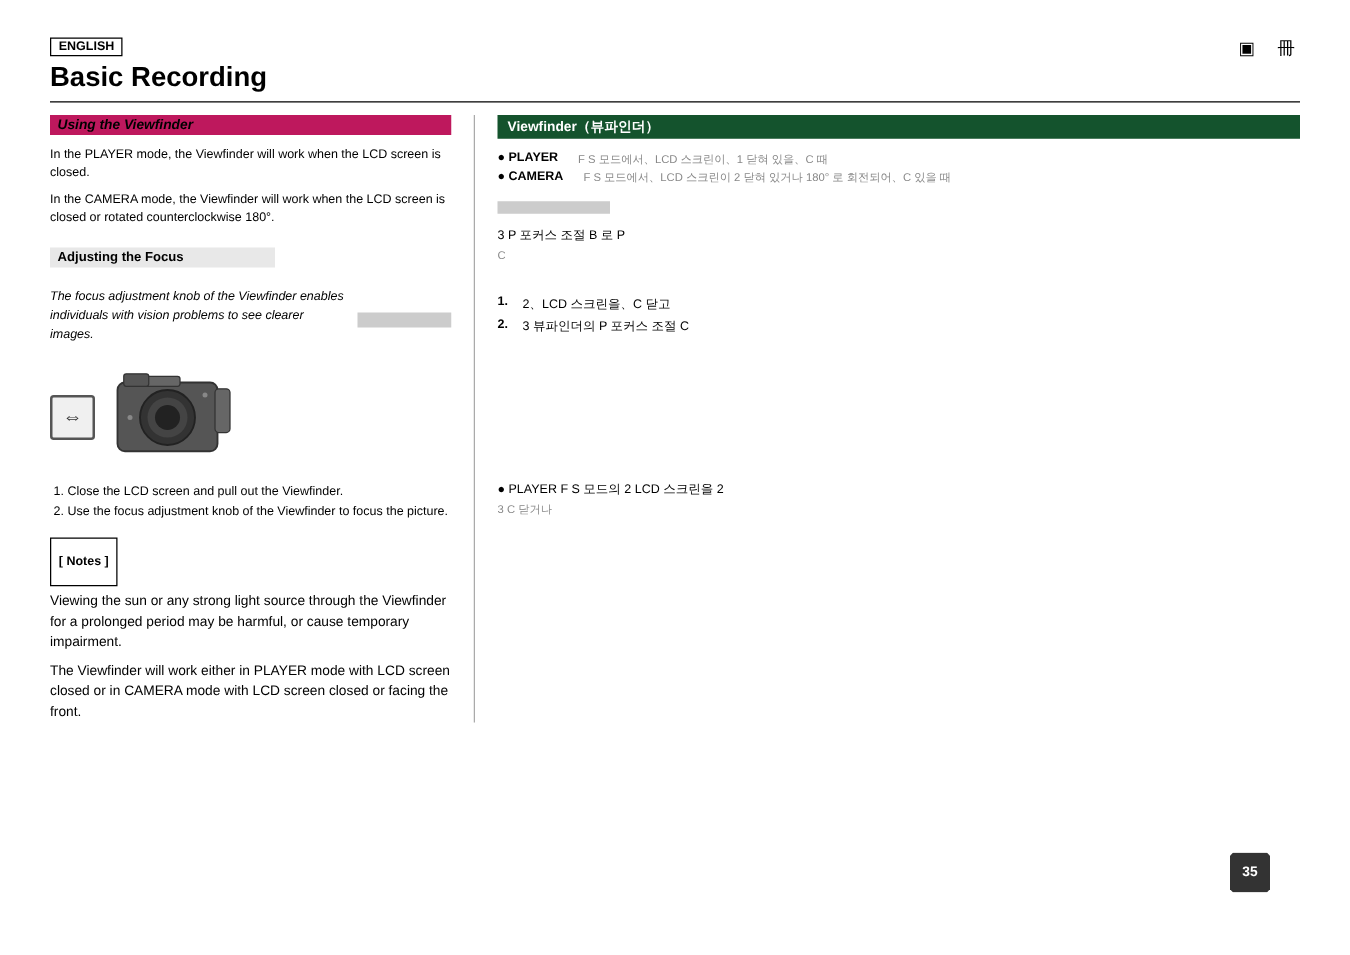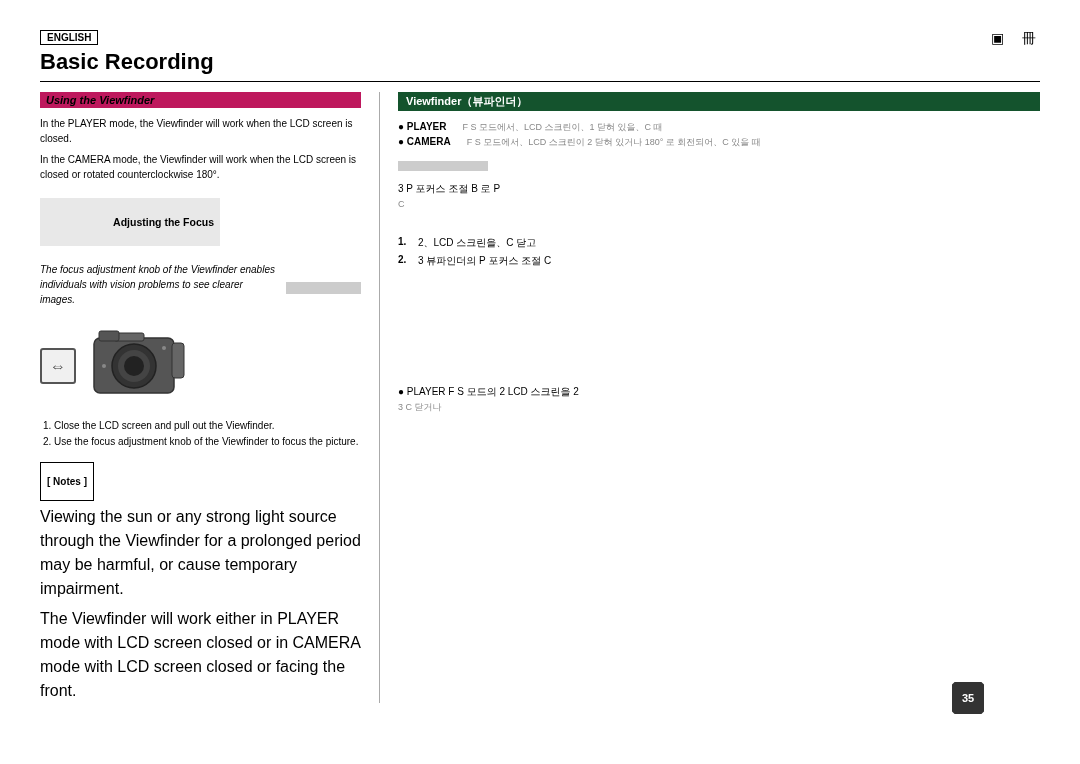--- a/index.html
+++ b/index.html
@@ -68,44 +68,43 @@
     }
     .body-text {
       font-size: 10px;
       line-height: 1.5;
       margin-bottom: 6px;
     }
     .subsection-title {
       font-weight: bold;
       font-size: 10.5px;
       background: #e8e8e8;
-      padding: 18px 6px;
+      padding: 2px 6px;
       margin: 10px 0 6px 0;
       display: inline-block;
       min-width: 180px;
-      text-align: right;
     }
     .numbered-list {
       padding-left: 14px;
       font-size: 10px;
       line-height: 1.6;
     }
     .notes-box {
       margin-top: 12px;
     }
     .notes-title {
       font-size: 10px;
       font-weight: bold;
       border: 1px solid #000;
       display: inline-block;
       padding: 13px 6px;
       margin-bottom: 4px;
     }
     .notes-text {
-      font-size: 16px;
+      font-size: 11px;
       line-height: 1.5;
     }
     .viewfinder-image-area {
       display: flex;
       align-items: center;
       margin: 10px 0;
     }
     .right-text-block {
       font-size: 10px;
       line-height: 1.6;
@@ -280,17 +279,17 @@
 
       <div style="margin-top: 116px;">
         <div class="right-text-block">● PLAYER F S 모드의 2 LCD 스크린을 2</div>
         <div class="right-text-block gray-text">3 C 닫거나</div>
       </div>
 
     </div>
   </div>
 
   
-  <div style="position:absolute; bottom:50px; right:96px; width:32px; height:32px; background:#333; display:flex; align-items:center; justify-content:center; color:#fff; font-size:11px; font-weight:bold; clip-path: polygon(8% 0%, 92% 0%, 100% 8%, 100% 92%, 92% 100%, 8% 100%, 0% 92%, 0% 8%);">
+  <div style="position:absolute; bottom:50px; right:64px; width:32px; height:32px; background:#333; display:flex; align-items:center; justify-content:center; color:#fff; font-size:11px; font-weight:bold; clip-path: polygon(8% 0%, 92% 0%, 100% 8%, 100% 92%, 92% 100%, 8% 100%, 0% 92%, 0% 8%);">
     <span>35</span>
   </div>
 
 </div>
 
 </body></html>

